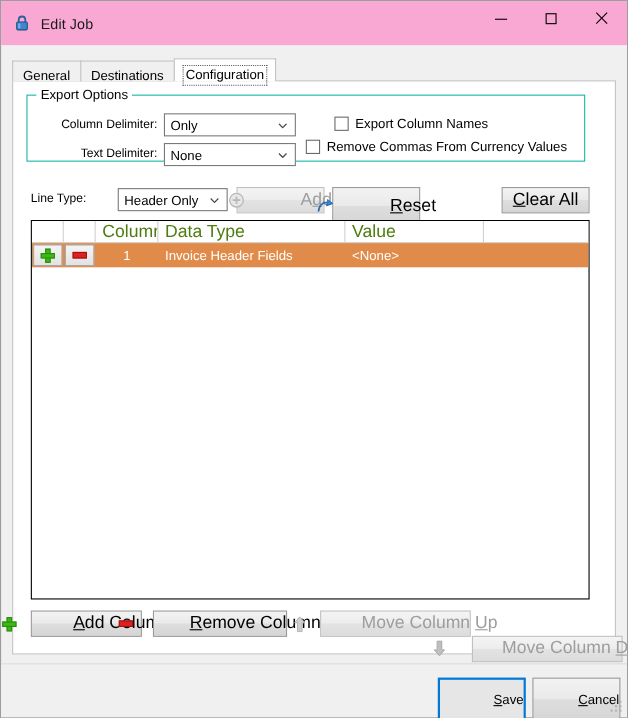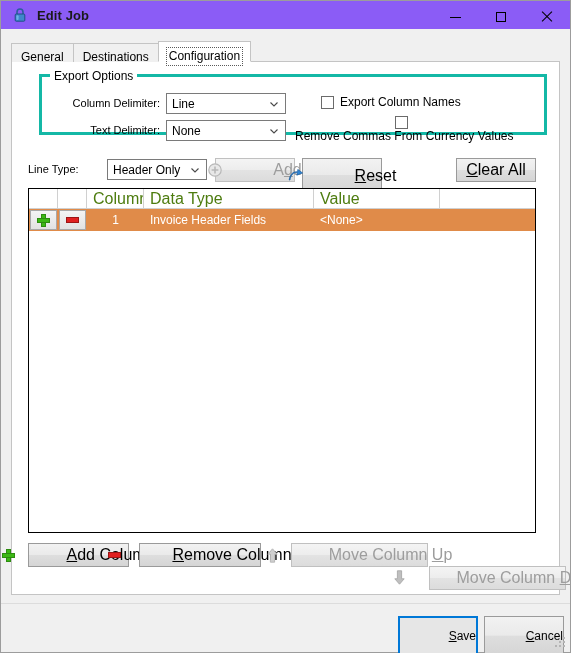--- a/index.html
+++ b/index.html
@@ -21,27 +21,26 @@
     width: 571px;
     height: 653px;
     box-sizing: border-box;
     border: 1px solid #9c9c9c;
     background: #f0f0f0;
     display: flex;
     flex-direction: column;
   }
   
   .titlebar {
-    height: 28px;
-    background: #8b5cf6;
+    height: 40px;
+    background: #f9a8d4;
     display: flex;
     align-items: center;
     flex: 0 0 auto;
     position: relative;
-    font-weight: bold;
   }
   .title-icon {
     width: 16px;
     height: 16px;
     margin-left: 11px;
     margin-right: 9px;
     position: relative;
   }
   .title-text {
     font-size: 13px;
@@ -120,25 +119,25 @@
     margin: -1px 10px 0 10px;
     background: #ffffff;
     border: 1px solid #c4c4c4;
     flex: 1 1 auto;
     position: relative;
     box-sizing: border-box;
   }
   
   .groupbox {
     position: absolute;
-    left: 27px;
+    left: 12px;
     top: 12px;
     width: 508px;
     height: 61px;
-    border: 3px solid #14b8a6;
+    border: 1px solid #14b8a6;
     box-sizing: border-box;
   }
   .groupbox-title {
     position: absolute;
     left: 8px;
     top: -8px;
     background: #ffffff;
     padding: 0 4px;
     font-size: 12px;
     color: #000;
@@ -376,21 +375,21 @@
     </div>
   </div>
 
   <div class="tabpage">
 
     <div class="groupbox">
       <span class="groupbox-title">Export Options</span>
 
       <span class="field-label" style="left:0px; top:20px; width:118px;">Column Delimiter:</span>
       <div class="combo" style="left:124px; top:16px; width:120px;">
-        <span>Line</span>
+        <span>Only</span>
         <span class="chev">
           <svg width="8" height="5" viewBox="0 0 8 5">
               <path d="M0.5 0.5L4 4L7.5 0.5" fill="none" stroke="#4a4a4a" stroke-width="1.1"></path>
             </svg>
         </span>
       </div>
 
       <span class="field-label" style="left:0px; top:47px; width:118px;">Text Delimiter:</span>
       <div class="combo" style="left:124px; top:43px; width:120px;">
         <span>None</span>
@@ -398,21 +397,21 @@
           <svg width="8" height="5" viewBox="0 0 8 5">
               <path d="M0.5 0.5L4 4L7.5 0.5" fill="none" stroke="#4a4a4a" stroke-width="1.1"></path>
             </svg>
         </span>
       </div>
 
       <div class="checkrow" style="left:253px; top:18px;padding-left:26px;">
         <span class="checkbox"></span>
         <span>Export Column Names</span>
       </div>
-      <div class="checkrow" style="left:253px; top:39px;flex-direction:column;">
+      <div class="checkrow" style="left:253px; top:39px;">
         <span class="checkbox"></span>
         <span>Remove Commas From Currency Values</span>
       </div>
     </div>
 
     <div class="linetype-row">
       <span class="field-label" style="left:0px; top:5px; text-align:left;">Line Type:</span>
       <div class="combo" style="left:79px; top:1px; width:100px;">
         <span>Header Only</span>
         <span class="chev">

